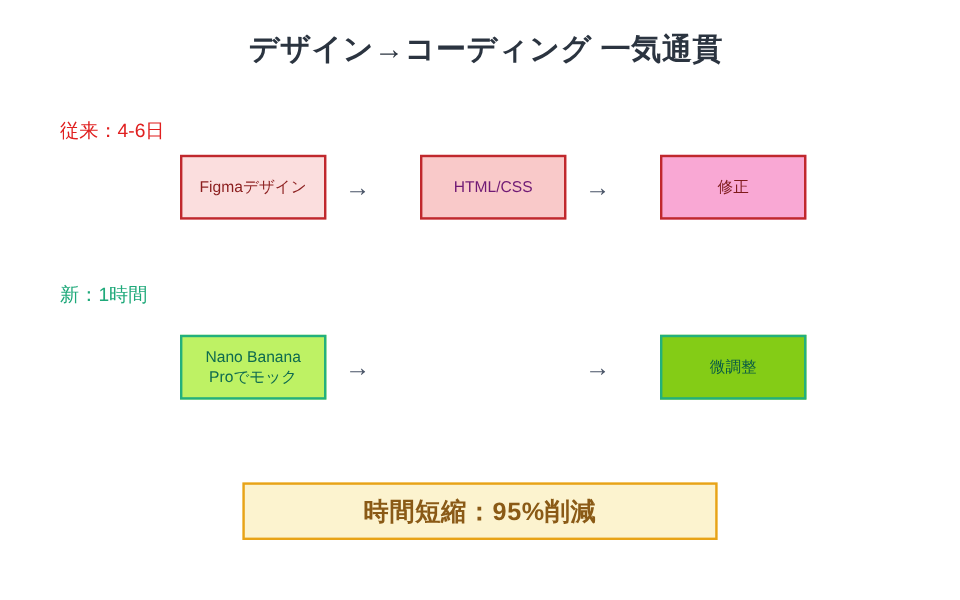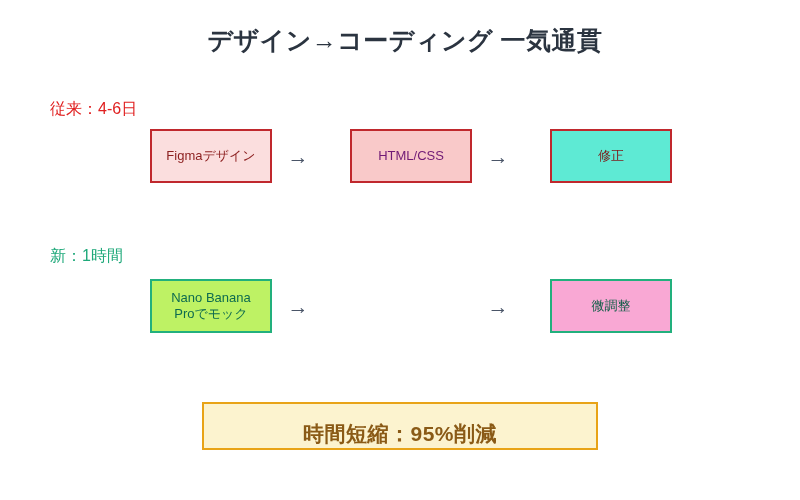--- a/index.html
+++ b/index.html
@@ -39,21 +39,21 @@
 
   
   .section-label {
     position: absolute;
     left: 50px;
     font-size: 16px;
     font-weight: normal;
     white-space: nowrap;
   }
   .section-label.old { top: 99px; color: #e02020; }
-  .section-label.new { top: 246px; color: #1fa97a; }
+  .section-label.new { top: 236px; color: #1fa97a; }
 
   
   .flow-row {
     position: absolute;
     left: 0;
     width: 800px;
     height: 54px;
   }
   .flow-row.row-old { top: 129px; }
   .flow-row.row-new { top: 279px; }
@@ -78,26 +78,26 @@
     white-space: pre-line;
   }
 
   .flow-box.pos-1 { left: 150px; }
   .flow-box.pos-2 { left: 350px; }
   .flow-box.pos-3 { left: 550px; }
 
   
   .flow-box.red-light  { background: #fbdede; border-color: #c0282d; color: #8b1e1e; }
   .flow-box.red-mid    { background: #f9c9c9; border-color: #c0282d; color: #701a75; }
-  .flow-box.red-strong { background: #5eead4; border-color: #c0282d; color: #7e1b1b; }
+  .flow-box.red-strong { background: #f9a8d4; border-color: #c0282d; color: #7e1b1b; }
 
   
   .flow-box.green-light  { background: #bef264; border-color: #22b07d; color: #0e6b4f; }
   .flow-box.green-mid    { background: #bff0dd; border-color: #22b07d; color: #0e6b4f; }
-  .flow-box.green-strong { background: #f9a8d4; border-color: #22b07d; color: #0b5c44; }
+  .flow-box.green-strong { background: #84cc16; border-color: #22b07d; color: #0b5c44; }
 
   .flow-box.align-left .box-text { text-align: left; }
 
   .flow-arrow {
     position: absolute;
     width: 52px;
     height: 54px;
     display: flex;
     align-items: center;
     justify-content: center;
@@ -111,21 +111,21 @@
   
   .summary-banner {
     position: absolute;
     left: 202px;
     top: 402px;
     width: 392px;
     height: 44px;
     background: #fcf3cf;
     border: 2px solid #e8a317;
     display: flex;
-    align-items: flex-end;
+    align-items: center;
     justify-content: center;
     font-size: 21px;
     font-weight: bold;
     color: #8a5a16;
     letter-spacing: 0.5px;
     white-space: nowrap;
   }
 </style>
 </head>
 <body>

